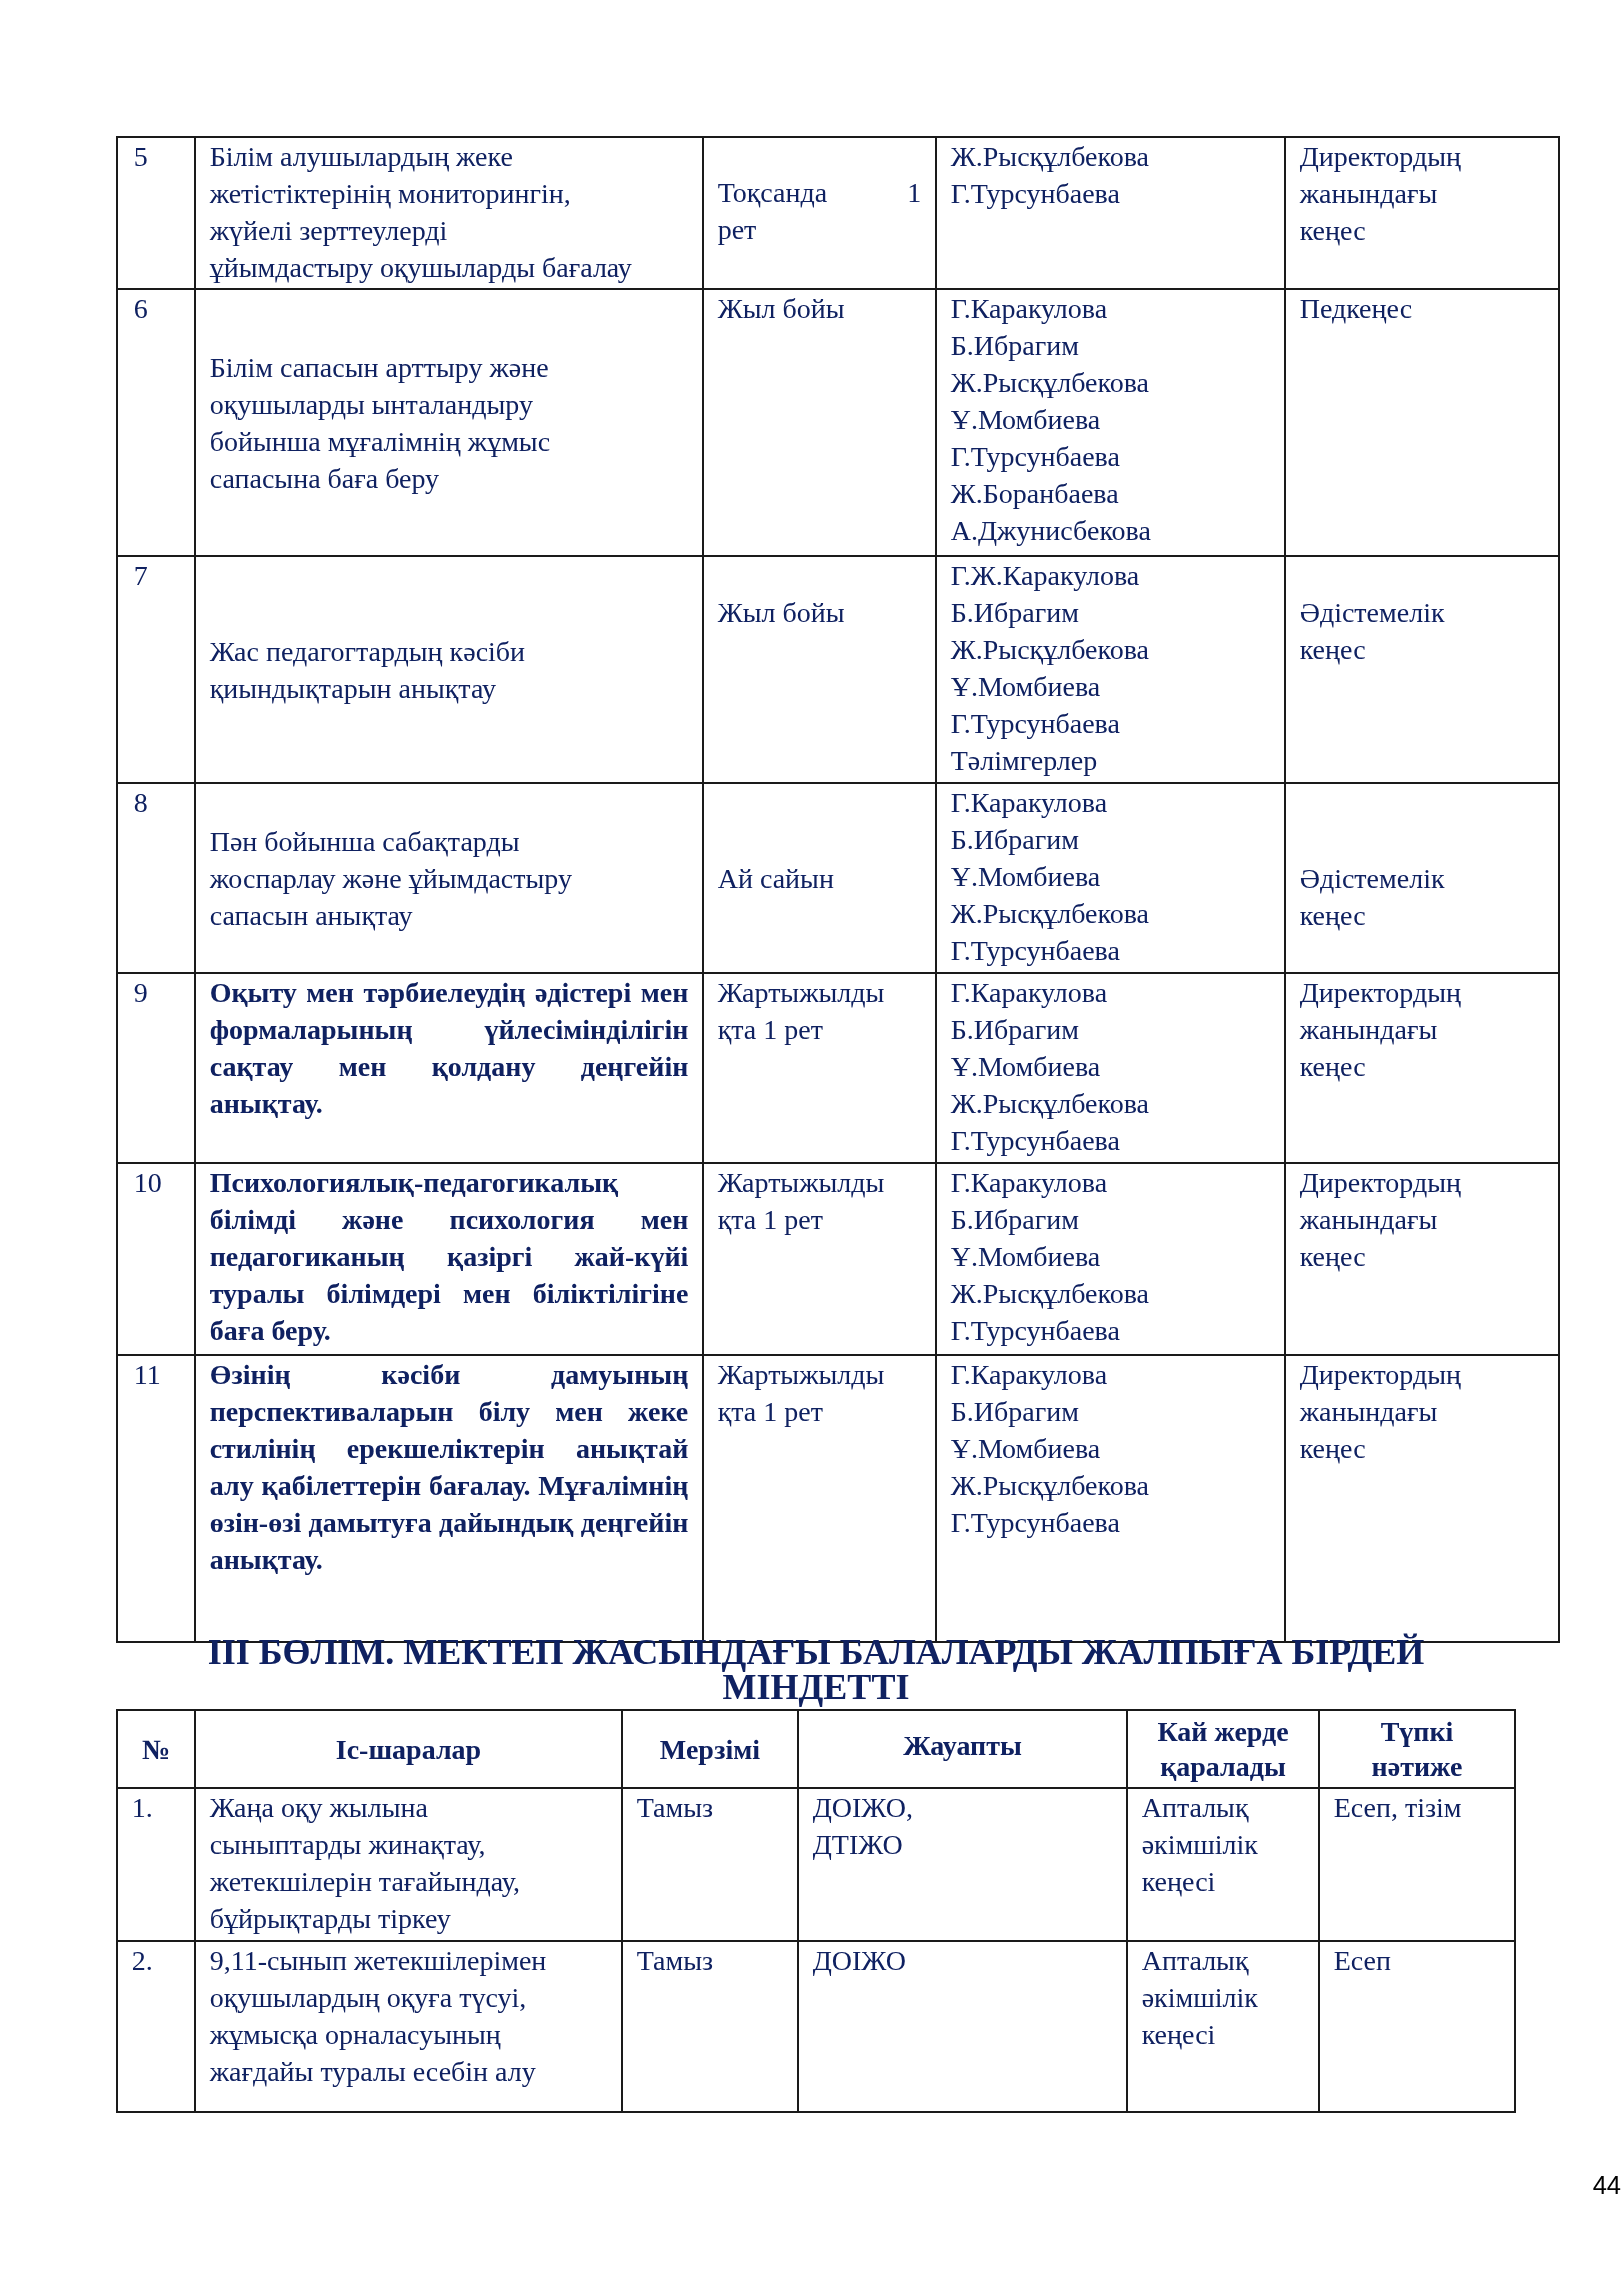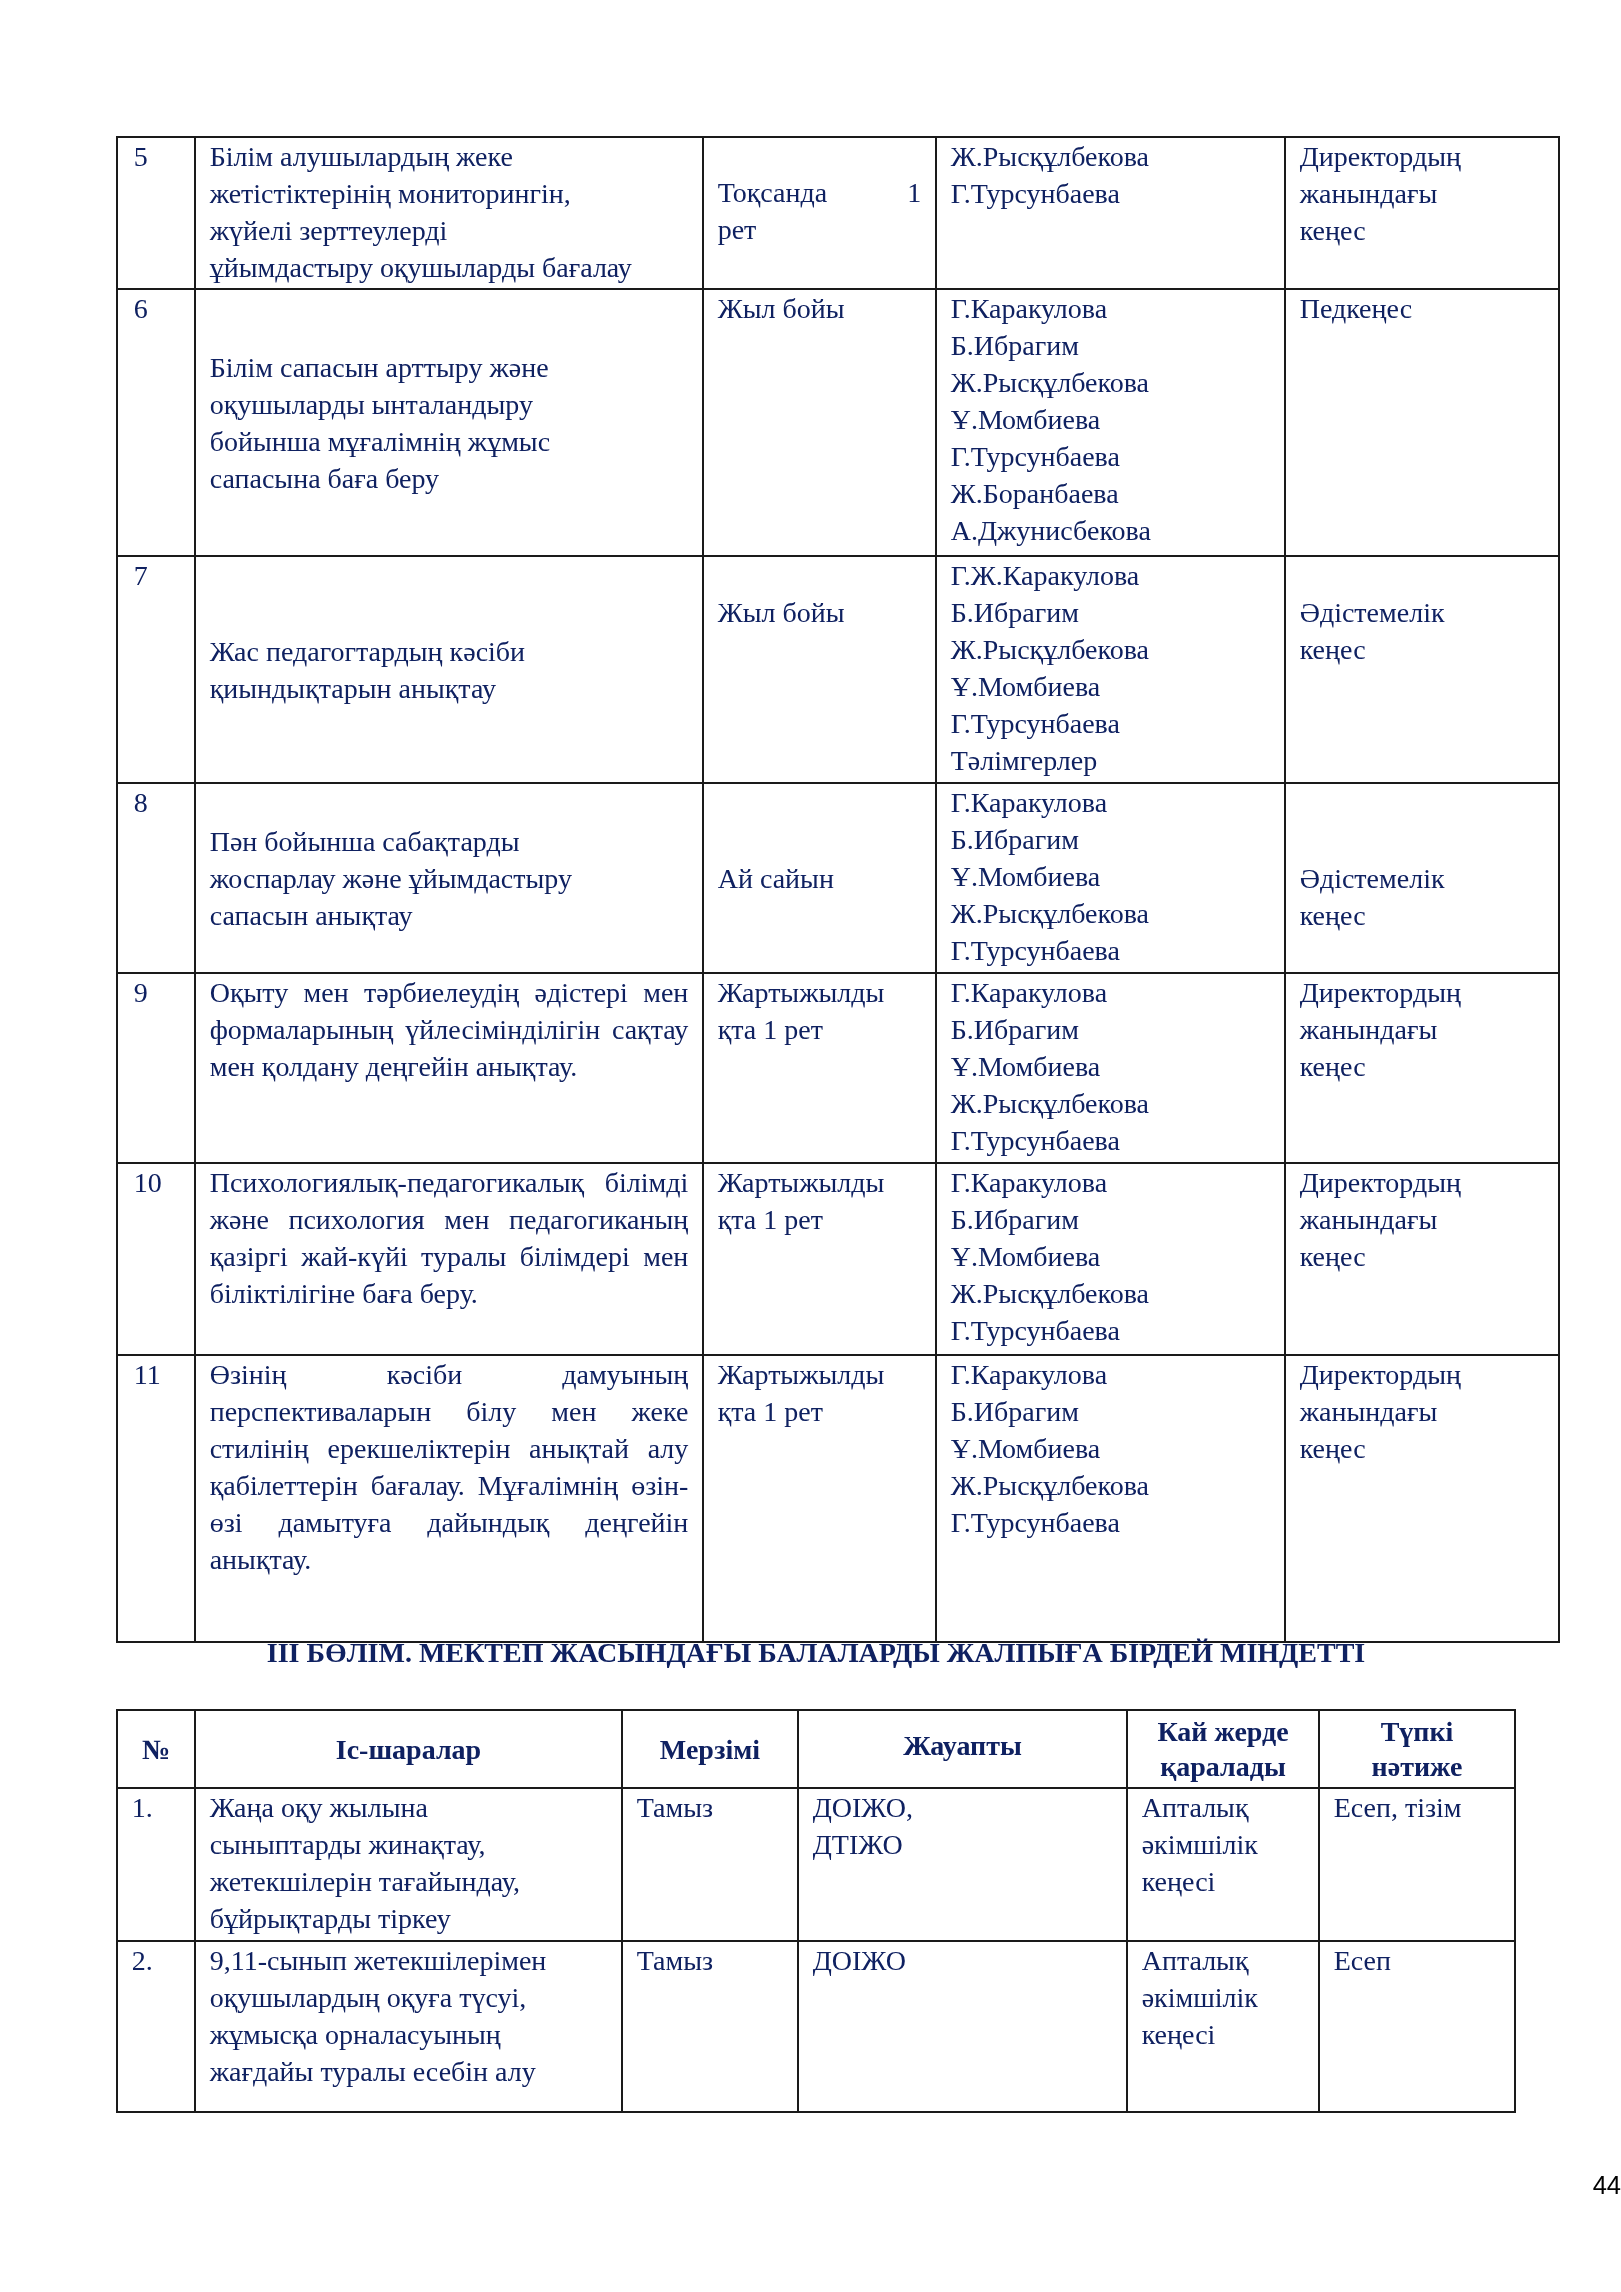--- a/index.html
+++ b/index.html
@@ -7,25 +7,25 @@
   .page { position: absolute; left: 0; top: 0; width: 1621px; height: 2293px; background: #fff; }
   .tbl { position: absolute; border-collapse: collapse; table-layout: fixed;
          font-family: "Liberation Serif", "DejaVu Serif", serif; font-size: 28px; line-height: 37px;
          color: #0f2161; }
   .tbl td, .tbl th { border: 2px solid #1a1a1a; vertical-align: top; padding: 0 13.7px 0 13.7px; }
   #tbl1 { left: 116px; top: 136px; width: 1443px; }
   #tbl1 td.num { padding-left: 15.7px; }
   #tbl2 { left: 116px; top: 1709px; width: 1400px; }
   #tbl2 th { font-weight: bold; text-align: center; vertical-align: middle; padding: 0 7.8px; line-height: 35px; }
   #tbl2 th.top { vertical-align: top; padding-top: 17px; margin-top: 8px; }
-  .just { text-align: justify; text-align-last: left; }
+  .just { text-align: justify; text-align-last: left; font-weight: bold; }
   .vmid { vertical-align: middle !important; }
   .line { display: block; }
   .section-title { position: absolute; left: 116px; width: 1400px; top: 1635px;
-         font-family: "Liberation Serif", "DejaVu Serif", serif; font-weight: bold; font-size: 28px;
+         font-family: "Liberation Serif", "DejaVu Serif", serif; font-weight: bold; font-size: 36px;
          line-height: 35px; color: #0f2161; text-align: center; }
   .section-title span { display: block; }
   .page-number { position: absolute; left: 0; width: 1621px; top: 2171px; text-align: right;
          font-family: "Liberation Sans", "DejaVu Sans", sans-serif; font-size: 25.5px; color: #000; }
   .spacer-top { display:block; height: 37px; }
 </style>
 </head>
 <body>
 
 <div class="page">

